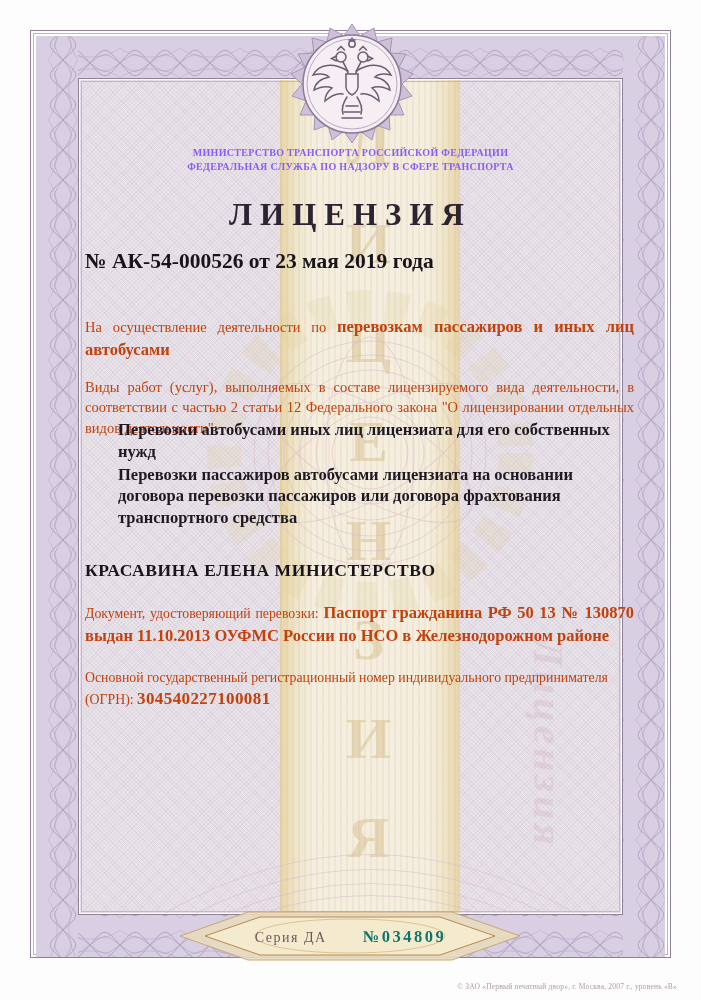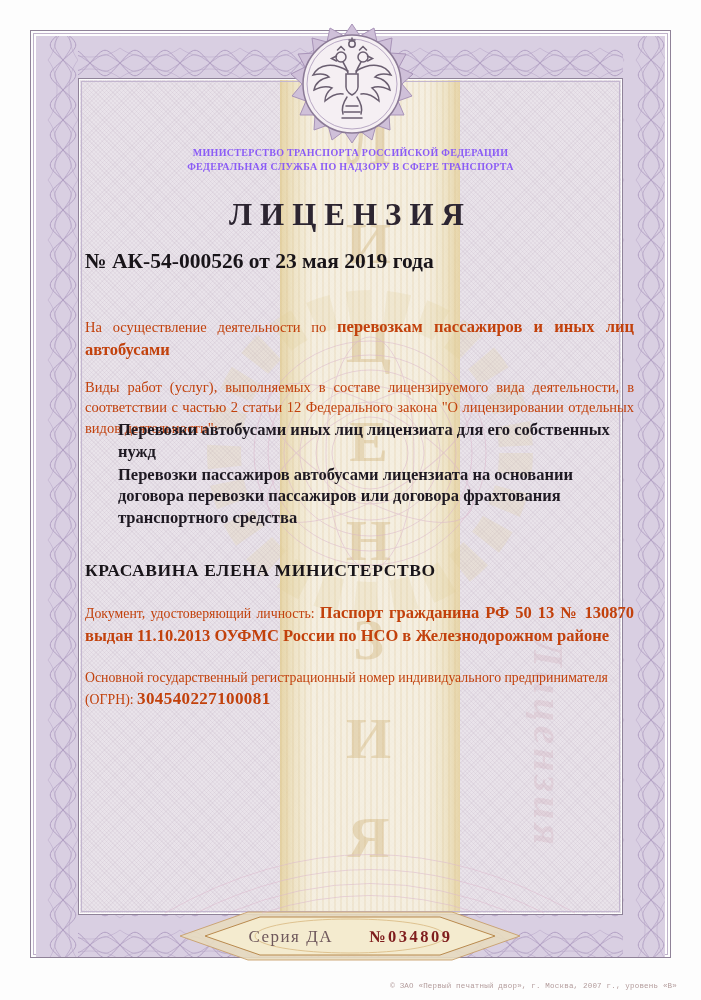--- a/index.html
+++ b/index.html
@@ -55,24 +55,24 @@
     font-weight:bold;font-size:17.5px;letter-spacing:.6px;color:#181419;}
   .identity{top:586px;line-height:1.45;}
   .identity .lbl{font-size:13.8px;}
   .ogrn{top:652px;text-align:left;line-height:1.4;}
   .ogrn .lbl{font-size:13.8px;}
   .ogrn b,.inn b{font-size:17px;letter-spacing:.4px;}
   .inn{top:697px;text-align:left;}
   .inn .lbl{font-size:13.8px;}
   
   .series{position:absolute;left:0;top:927px;width:701px;text-align:center;z-index:6;}
-  .series .label{font-size:17px;letter-spacing:1.5px;color:#6f585c;}
-  .series .number{font-size:16.5px;letter-spacing:2.5px;color:#7f1d1d;margin-left:32px;font-weight:bold;}
-  
-  .credit{position:absolute;right:24px;top:982px;font-family:Liberation Mono, monospace;
+  .series .label{font-size:14px;letter-spacing:1.5px;color:#6f585c;}
+  .series .number{font-size:16.5px;letter-spacing:2.5px;color:#0f766e;margin-left:32px;font-weight:bold;}
+  
+  .credit{position:absolute;right:24px;top:982px;font-family:Liberation Serif, serif;
     font-size:7.5px;color:#b39c9c;letter-spacing:.2px;}
   
   .border-svg,.deco-svg{position:absolute;left:0;top:0;}
   .deco-svg{z-index:1;}
   .content-layer{position:absolute;left:0;top:0;width:701px;height:1000px;z-index:3;}
   .emblem{position:absolute;left:286px;top:22px;width:132px;height:136px;z-index:5;}
 </style>
 </head>
 <body>
 
@@ -179,21 +179,21 @@
 
     <p class="para work-intro">Виды работ (услуг), выполняемых в составе лицензируемого вида деятельности, в соответствии с частью 2 статьи 12 Федерального закона "О лицензировании отдельных видов деятельности":</p>
 
     <div class="work-list">
       <p class="item">Перевозки автобусами иных лиц лицензиата для его собственных нужд</p>
       <p class="item">Перевозки пассажиров автобусами лицензиата на основании договора перевозки пассажиров или договора фрахтования транспортного средства</p>
     </div>
 
     <div class="grantee-name">КРАСАВИНА ЕЛЕНА МИНИСТЕРСТВО</div>
 
-    <p class="para identity"><span class="lbl">Документ, удостоверяющий личность: </span><b>Паспорт гражданина РФ 50 13 № 130870 выдан 11.10.2013 ОУФМС России по НСО в Железнодорожном районе</b></p>
+    <p class="para identity"><span class="lbl">Документ, удостоверяющий перевозки: </span><b>Паспорт гражданина РФ 50 13 № 130870 выдан 11.10.2013 ОУФМС России по НСО в Железнодорожном районе</b></p>
 
     <p class="para ogrn"><span class="lbl">Основной государственный регистрационный номер индивидуального предпринимателя (ОГРН): </span><b>304540227100081</b></p>
 
   </div>
 
   <div class="series">
     <span class="label">Серия ДА</span>
     <span class="number">№034809</span>
   </div>
 

